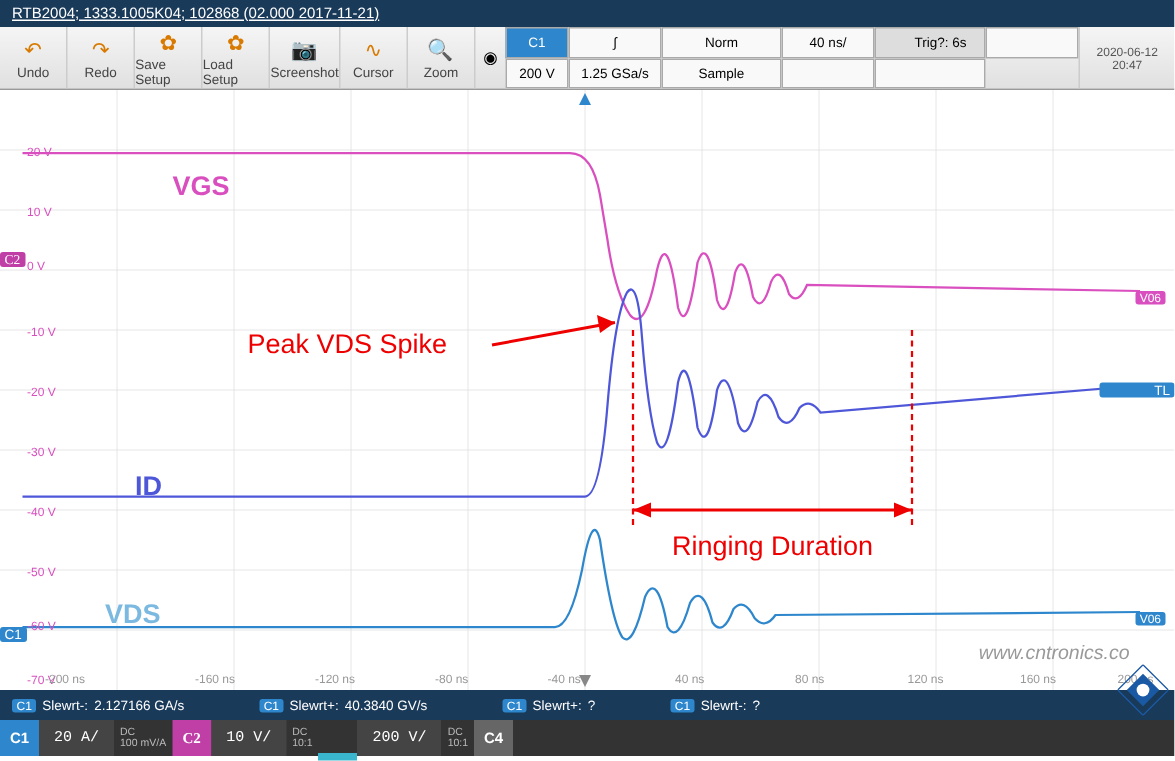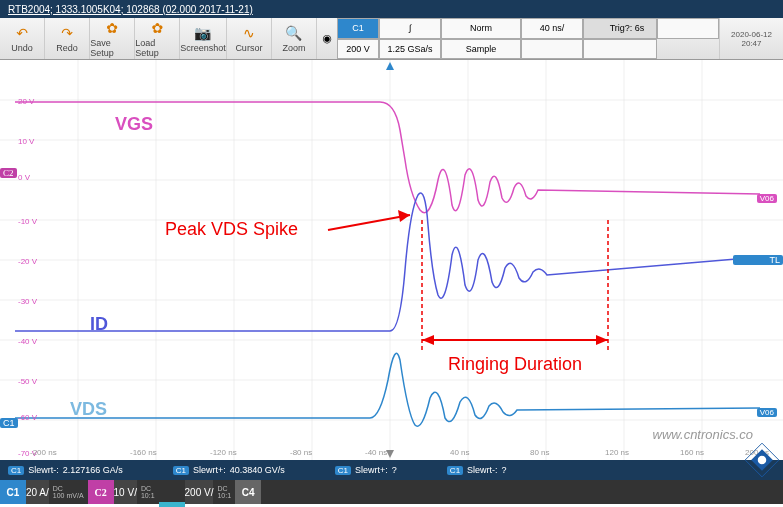--- a/index.html
+++ b/index.html
@@ -21,21 +21,21 @@
   .display { position: relative; width: 100%; height: 400px; background: #fff; }
   .display svg { width: 100%; height: 100%; }
 
   .bottom-bar1 { background: #1a3a5a; height: 20px; display: flex; align-items: center; gap: 50px; padding-left: 8px; }
   .meas { color: #fff; font-size: 9px; display: flex; align-items: center; gap: 4px; }
   .meas .badge { background: #2e87cc; color: #fff; padding: 0 3px; border-radius: 2px; font-size: 8px; }
 
   .bottom-bar2 { background: #333; height: 24px; display: flex; align-items: center; }
   .ch-block { display: flex; align-items: center; height: 100%; margin-right: 0; }
   .ch-label { width: 26px; height: 100%; display: flex; align-items: center; justify-content: center; color: #fff; font-size: 10px; font-weight: bold; }
-  .ch-val { padding: 0 0; color: #fff; font-size: 10px; height: 100%; display: flex; align-items: center; background: #444; }
+  .ch-val { padding: 0 10px; color: #fff; font-size: 10px; height: 100%; display: flex; align-items: center; background: #444; font-family: Liberation Mono, monospace; }
   .ch-meta { font-size: 7px; color: #bbb; padding: 0 4px; line-height: 1; }
   .C1 { background: #2e87cc; } .C2 { background: #c03fa6; font-family: Liberation Serif, serif; } .C3 { background: #3ab5ce; margin-top: 43px; } .C4 { background: #666; }
 
   .watermark { position: absolute; right: 30px; bottom: 65px; font-size: 13px; color: #999; font-style: italic; }
   .logo { position: absolute; right: 4px; bottom: 30px; width: 34px; height: 34px; }
 
   .ch-marker { position: absolute; font-size: 9px; color: #fff; padding: 0 3px; border-radius: 2px; }
 </style>
 </head>
 <body>

